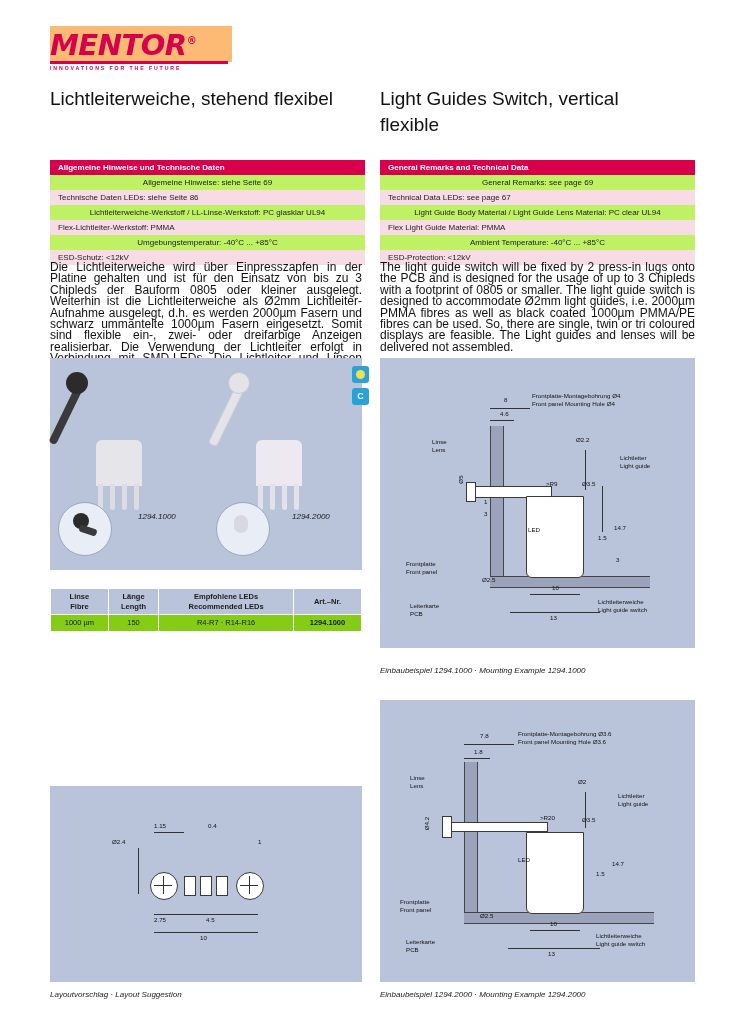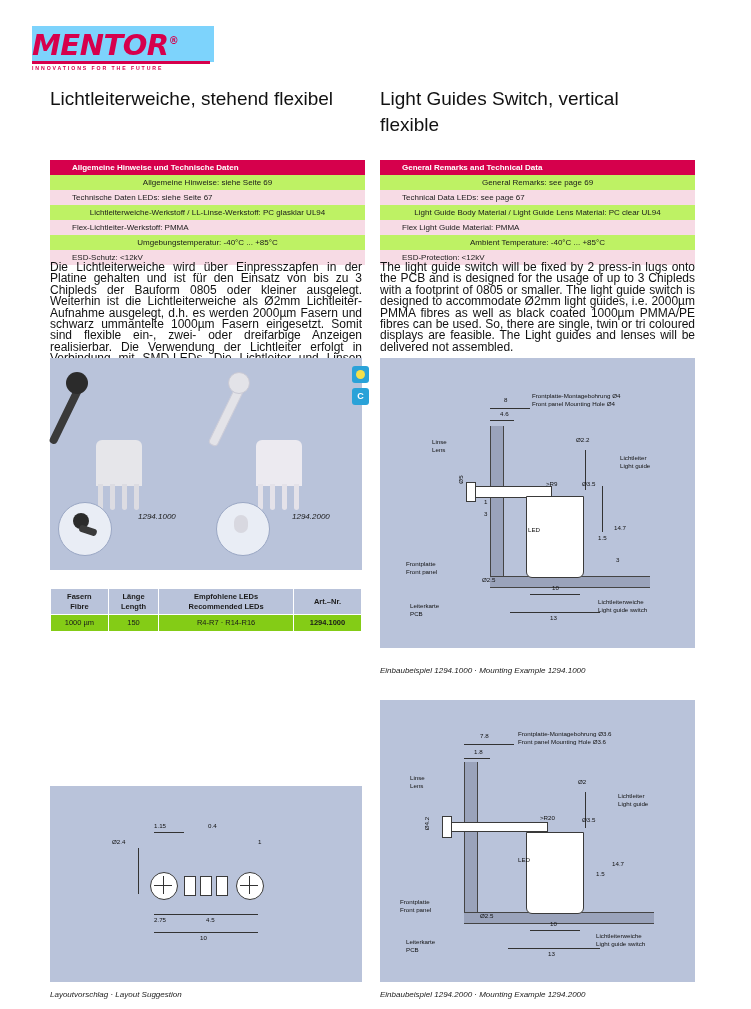--- a/index.html
+++ b/index.html
@@ -4,21 +4,21 @@
 <style>
   html,body{margin:0;padding:0;}
   body{
     width:751px;height:1009px;background:#ffffff;
     font-family:"Liberation Sans", sans-serif;
     color:#1a1a1a;position:relative;overflow:hidden;
   }
   .page{position:absolute;left:0;top:0;width:751px;height:1009px;}
 
   
-  .logo-bar{position:absolute;left:32px;top:26px;width:182px;height:36px;background:#7dd3fc;}
+  .logo-bar{position:absolute;left:50px;top:26px;width:182px;height:36px;background:#fdba74;}
   .logo-text{
     font-family:"DejaVu Sans", sans-serif;
     font-weight:bold;font-style:italic;font-size:29px;letter-spacing:-0.5px;
     color:#d6004c;line-height:30px;
   }
   .logo-reg{font-size:10px;vertical-align:super;}
   .logo-sub{
     font-size:5.2px;letter-spacing:1.9px;color:#d6004c;font-weight:bold;
     margin-top:1px;
   }
@@ -29,21 +29,21 @@
     position:absolute;font-size:19px;line-height:26px;color:#111;
     font-family:"Liberation Sans", sans-serif;font-weight:400;
   }
   .title-de{left:50px;top:86px;width:290px;}
   .title-en{left:380px;top:86px;width:300px;}
 
   
   .spec{position:absolute;width:315px;border-collapse:collapse;font-size:8px;}
   .spec-de{left:50px;top:160px;}
   .spec-en{left:380px;top:160px;}
-  .spec tr td{padding:2px 22px;border:none;line-height:11px;}
+  .spec tr td{padding:2px 8px;border:none;line-height:11px;}
   .spec tr.hdr td{background:#d6004c;color:#fff;font-weight:bold;}
   .spec tr.r0 td{background:#bef264;text-align:center;}
   .spec tr.r1 td{background:#f7dbe5;}
 
   
   .body-text{
     position:absolute;font-size:12px;line-height:11.4px;text-align:justify;color:#111;
   }
   .body-de{left:50px;top:262px;width:312px;}
   .body-en{left:380px;top:262px;width:315px;}
@@ -133,21 +133,21 @@
 
   <table class="spec spec-de">
     <tbody>
         <tr class="hdr">
           <td>Allgemeine Hinweise und Technische Daten</td>
         </tr>
     <tr class="r0">
           <td>Allgemeine Hinweise: siehe Seite 69</td>
         </tr>
     <tr class="r1">
-          <td>Technische Daten LEDs: siehe Seite 67</td>
+          <td>Technische Daten LEDs: siehe Seite 86</td>
         </tr>
     <tr class="r0">
           <td>Lichtleiterweiche-Werkstoff / LL-Linse-Werkstoff: PC glasklar UL94</td>
         </tr>
     <tr class="r1">
           <td>Flex-Lichtleiter-Werkstoff: PMMA</td>
         </tr>
     <tr class="r0">
           <td>Umgebungstemperatur: -40°C ... +85°C</td>
         </tr>
@@ -215,21 +215,21 @@
 
   <div class="badge badge-y">
       <i></i>
     </div>
   <div class="badge badge-c">C</div>
 
   <table class="ptable">
     <tbody>
         <tr>
       <th>
-        <span>Fasern</span><br>
+        <span>Linse</span><br>
         <span>Fibre</span>
       </th>
       <th>
         <span>Länge</span><br>
         <span>Length</span>
       </th>
       <th>
         <span>Empfohlene LEDs</span><br>
         <span>Recommended LEDs</span>
       </th>

